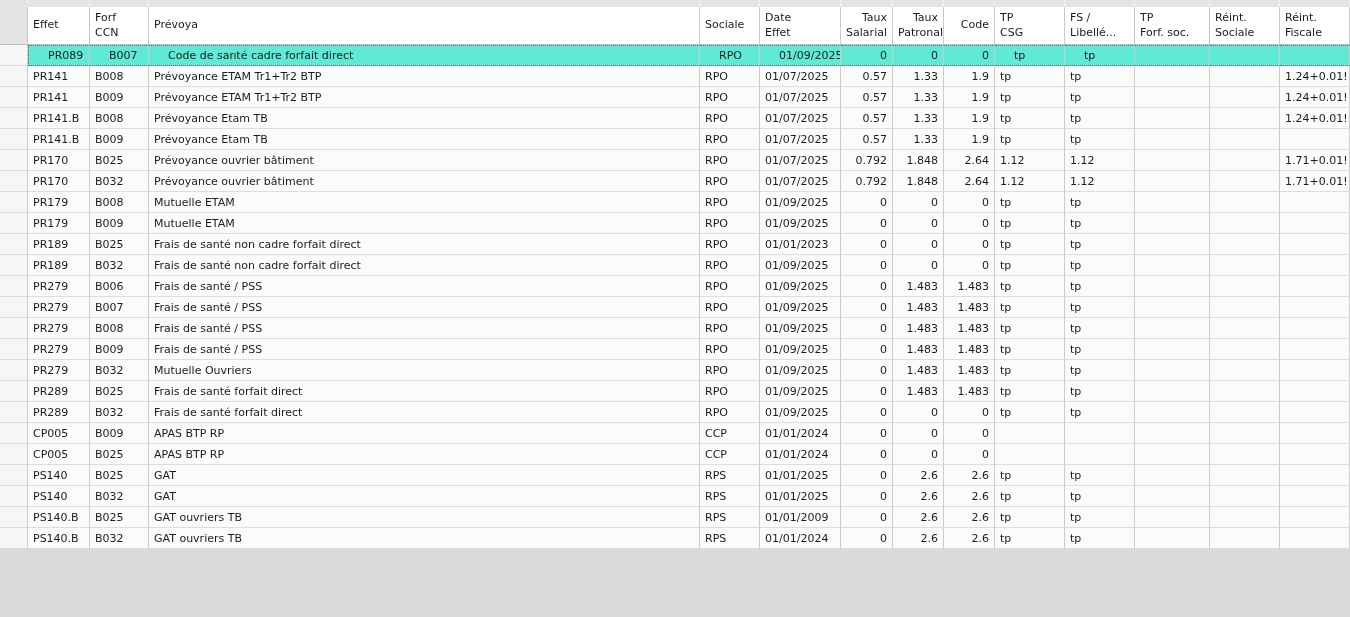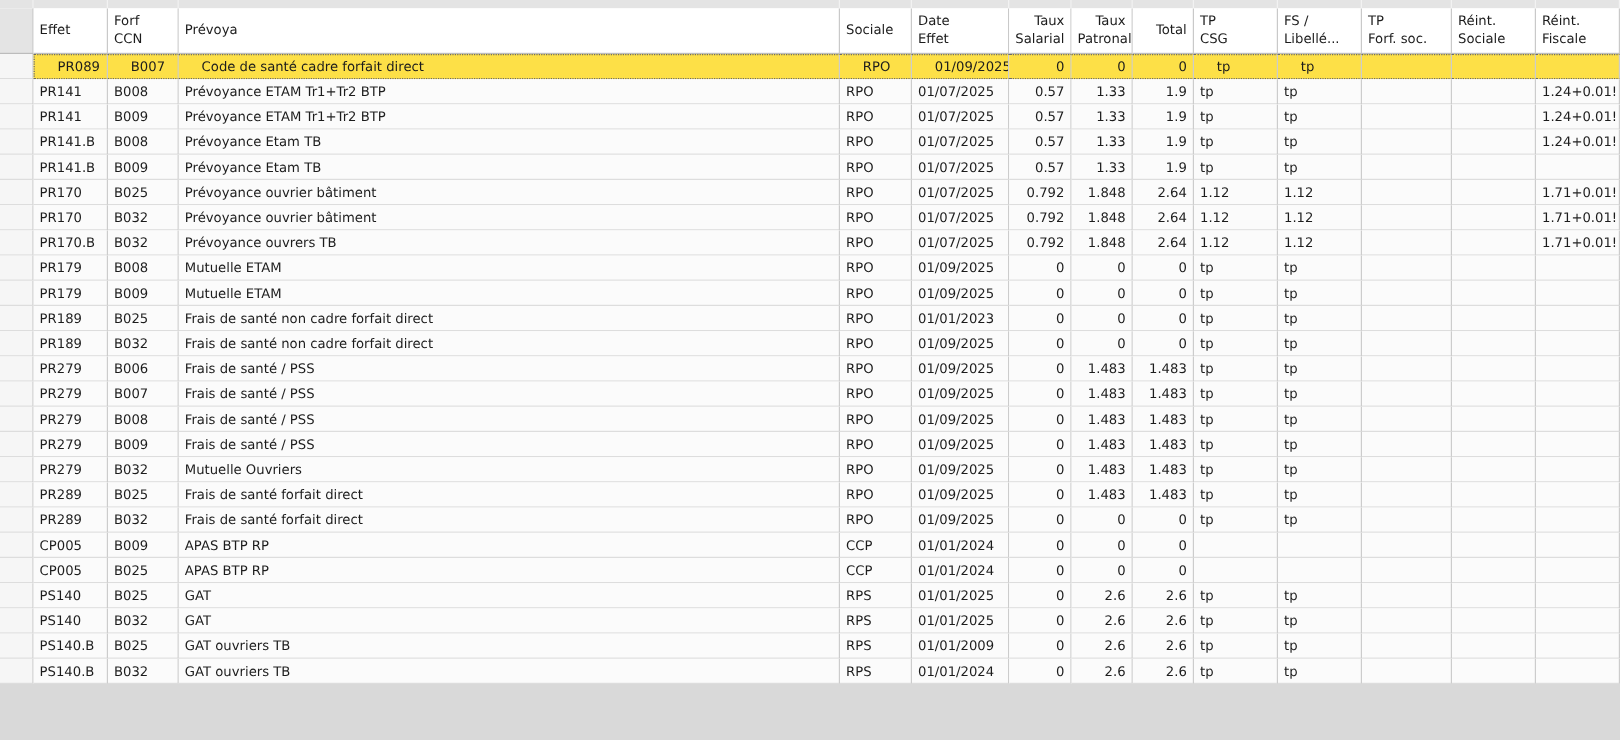--- a/index.html
+++ b/index.html
@@ -46,21 +46,21 @@
     background: #fbfbfb;
     border-right: 1px solid #cccccc;
     border-bottom: 1px solid #dddddd;
     white-space: nowrap;
     overflow: hidden;
     vertical-align: middle;
   }
   tbody td.selcol { background: #f6f6f6; }
   
   tbody tr.selected td:not(.selcol) {
-    background: #fde047;
+    background: #5eead4;
     border-top: 1px dotted #6a6a6a;
     border-bottom: 1px dotted #6a6a6a;
     padding-left: 19px;
   }
   tbody tr.selected td.first { border-left: 1px dotted #6a6a6a; }
   .ar { text-align: right; }
 </style>
 </head>
 <body>
 
@@ -103,21 +103,21 @@
         <td>Effet</td>
         <td>Forf CCN</td>
         <td>Prévoya</td>
         <td>Sociale</td>
         <td>Date
 Effet</td>
         <td class="ar">Taux
 Salarial</td>
         <td class="ar">Taux
 Patronal</td>
-        <td class="ar">Total</td>
+        <td class="ar">Code</td>
         <td>TP
 CSG</td>
         <td>FS /
 Libellé...</td>
         <td>TP
 Forf. soc.</td>
         <td>Réint.
 Sociale</td>
         <td>Réint.
 Fiscale</td>
@@ -231,36 +231,20 @@
         <td class="ar">1.848</td>
         <td class="ar">2.64</td>
         <td>1.12</td>
         <td>1.12</td>
         <td></td>
         <td></td>
         <td class="ar">1.71+0.01!</td>
       </tr>
       <tr>
         <td class="selcol"></td>
-        <td class="first">PR170.B</td>
-        <td>B032</td>
-        <td>Prévoyance ouvrers TB</td>
-        <td>RPO</td>
-        <td>01/07/2025</td>
-        <td class="ar">0.792</td>
-        <td class="ar">1.848</td>
-        <td class="ar">2.64</td>
-        <td>1.12</td>
-        <td>1.12</td>
-        <td></td>
-        <td></td>
-        <td class="ar">1.71+0.01!</td>
-      </tr>
-      <tr>
-        <td class="selcol"></td>
         <td class="first">PR179</td>
         <td>B008</td>
         <td>Mutuelle ETAM</td>
         <td>RPO</td>
         <td>01/09/2025</td>
         <td class="ar">0</td>
         <td class="ar">0</td>
         <td class="ar">0</td>
         <td>tp</td>
         <td>tp</td>

